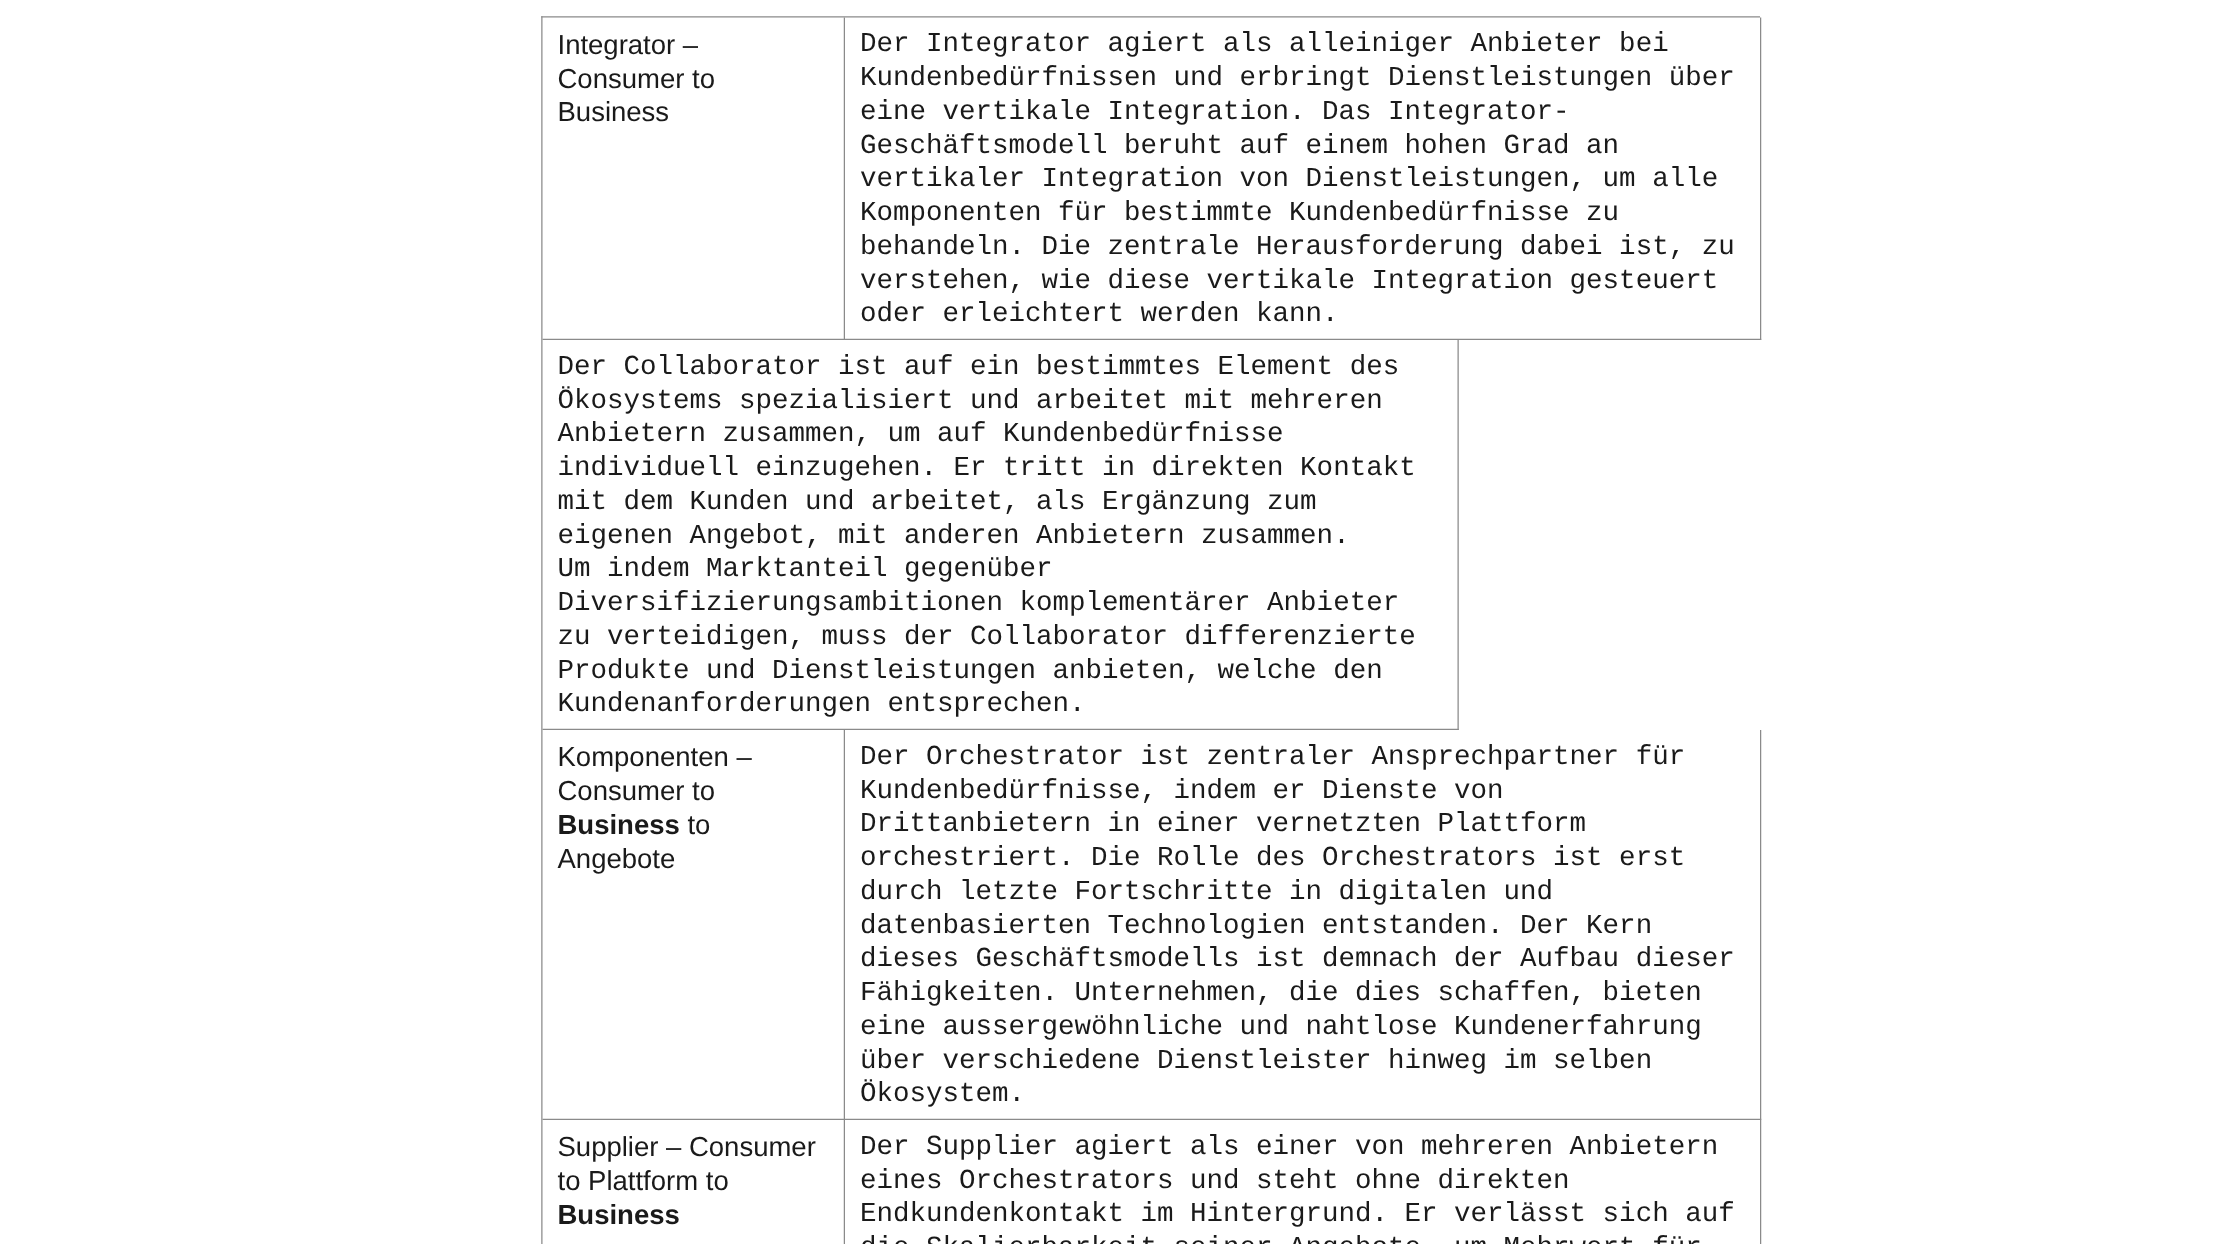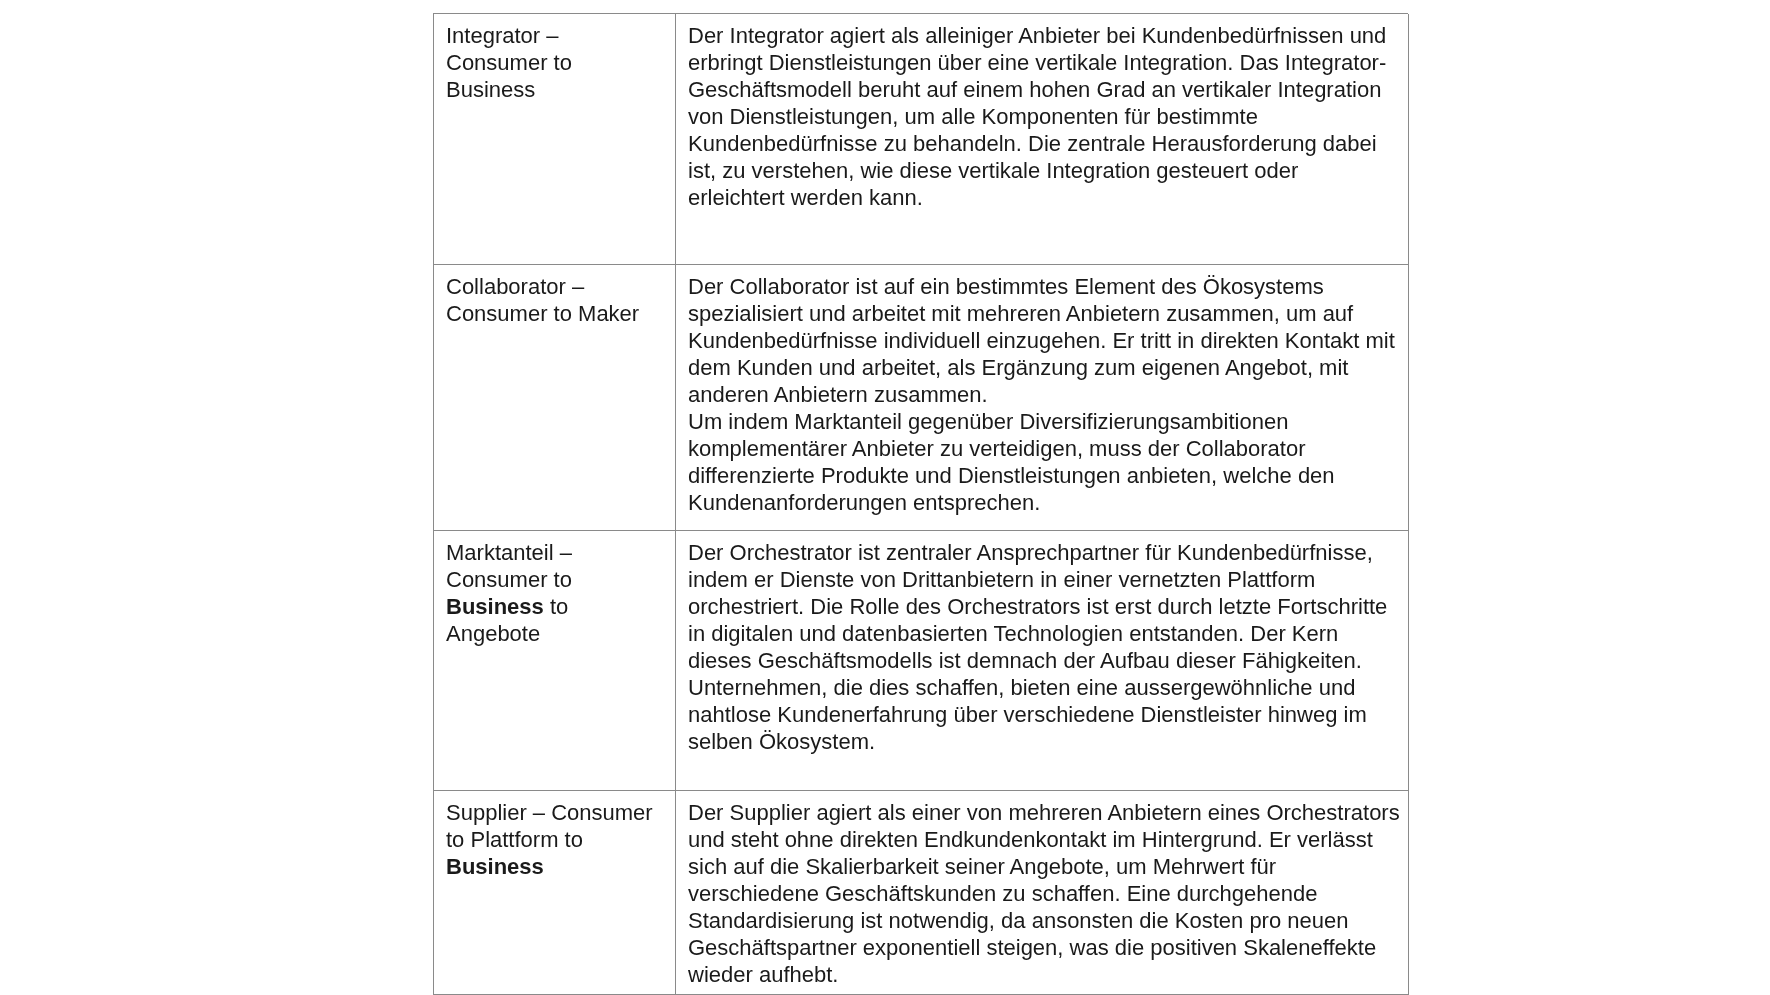--- a/index.html
+++ b/index.html
@@ -22,21 +22,21 @@
   }
   .row { display: flex; align-items: stretch; }
   .cell {
     border-right: 1px solid #8a8a8a;
     border-bottom: 1px solid #8a8a8a;
     padding: 8px 8px 6px 12px;
     font-size: 22px;
     line-height: 27px;
   }
   .term { width: 242px; flex: 0 0 242px; }
-  .def  { width: 733px; flex: 0 0 733px; }
+  .def  { width: 733px; flex: 0 0 733px; font-family: Liberation Mono, monospace; }
   .r1 { min-height: 251px; }
   .r2 { min-height: 266px; }
   .r3 { min-height: 260px; }
   .r4 { min-height: 188px; }
   .b  { font-weight: bold; }
   .para { margin: 0; }
 </style>
 </head>
 <body>
 
@@ -47,33 +47,29 @@
       <div>Integrator –</div>
       <div>Consumer to</div>
       <div>Business</div>
     </div>
     <div class="cell def">
       <div class="para">Der Integrator agiert als alleiniger Anbieter bei Kundenbedürfnissen und erbringt Dienstleistungen über eine vertikale Integration. Das Integrator-Geschäftsmodell beruht auf einem hohen Grad an vertikaler Integration von Dienstleistungen, um alle Komponenten für bestimmte Kundenbedürfnisse zu behandeln. Die zentrale Herausforderung dabei ist, zu verstehen, wie diese vertikale Integration gesteuert oder erleichtert werden kann.</div>
     </div>
   </div>
 
   <div class="row r2">
-    <div class="cell term">
-      <div>Collaborator –</div>
-      <div>Consumer to Maker</div>
-    </div>
     <div class="cell def">
       <div class="para">Der Collaborator ist auf ein bestimmtes Element des Ökosystems spezialisiert und arbeitet mit mehreren Anbietern zusammen, um auf Kundenbedürfnisse individuell einzugehen. Er tritt in direkten Kontakt mit dem Kunden und arbeitet, als Ergänzung zum eigenen Angebot, mit anderen Anbietern zusammen.</div>
       <div class="para">Um indem Marktanteil gegenüber Diversifizierungsambitionen komplementärer Anbieter zu verteidigen, muss der Collaborator differenzierte Produkte und Dienstleistungen anbieten, welche den Kundenanforderungen entsprechen.</div>
     </div>
   </div>
 
   <div class="row r3">
     <div class="cell term">
-      <div>Marktanteil –</div>
+      <div>Komponenten –</div>
       <div>Consumer to</div>
       <div><span class="b">Business</span><span> to Angebote</span></div>
     </div>
     <div class="cell def">
       <div class="para">Der Orchestrator ist zentraler Ansprechpartner für Kundenbedürfnisse, indem er Dienste von Drittanbietern in einer vernetzten Plattform orchestriert. Die Rolle des Orchestrators ist erst durch letzte Fortschritte in digitalen und datenbasierten Technologien entstanden. Der Kern dieses Geschäftsmodells ist demnach der Aufbau dieser Fähigkeiten. Unternehmen, die dies schaffen, bieten eine aussergewöhnliche und nahtlose Kundenerfahrung über verschiedene Dienstleister hinweg im selben Ökosystem.</div>
     </div>
   </div>
 
   <div class="row r4">
     <div class="cell term">

